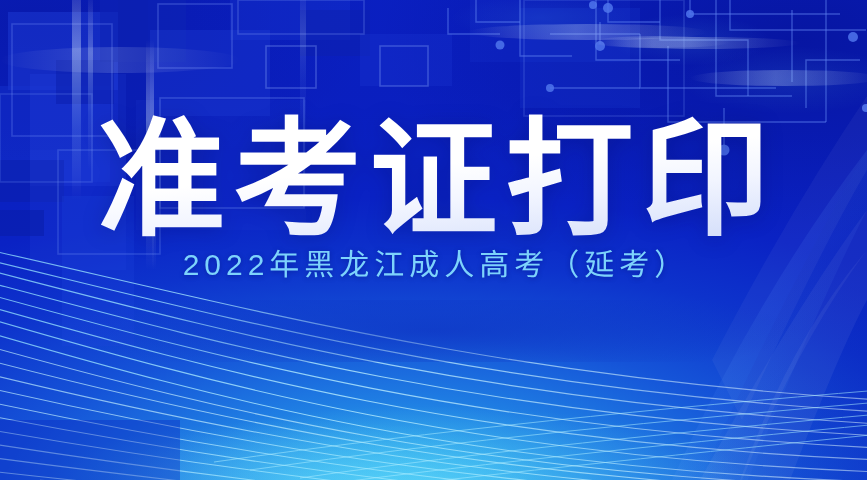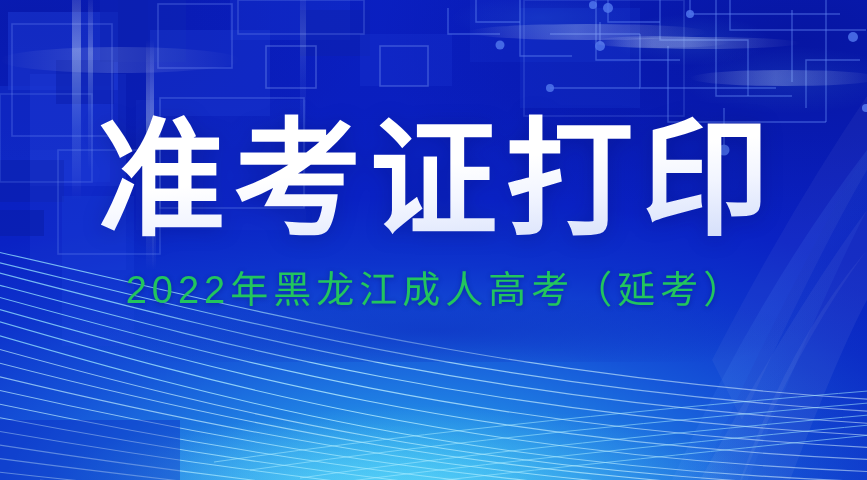--- a/index.html
+++ b/index.html
@@ -59,28 +59,27 @@
     background:linear-gradient(175deg,#ffffff 0%,#ffffff 42%,#f2f5ff 62%,#d9e2fb 88%,#cdd9f8 100%);
     -webkit-background-clip:text;
     background-clip:text;
     color:transparent;
     -webkit-text-fill-color:transparent;
     text-shadow:none;
     filter:drop-shadow(0 2px 10px rgba(2,10,90,.28));
   }
 
   #subtitle{
-    margin-top:22px;
-    font-size:38px;
+    font-size:30px;
     line-height:1.1;
     font-weight:500;
     letter-spacing:5px;
     padding-left:5px;
     white-space:nowrap;
-    color:#22c55e;
+    color:#7dd3fc;
     text-shadow:0 1px 5px rgba(4,16,110,.45);
   }
 
   
   #subtitle-glow{
     position:absolute;
     left:40px;right:40px;
     top:300px;height:62px;
     background:radial-gradient(60% 100% at 50% 50%, rgba(12,44,190,.55) 0%, rgba(12,44,190,0) 78%);
   }

